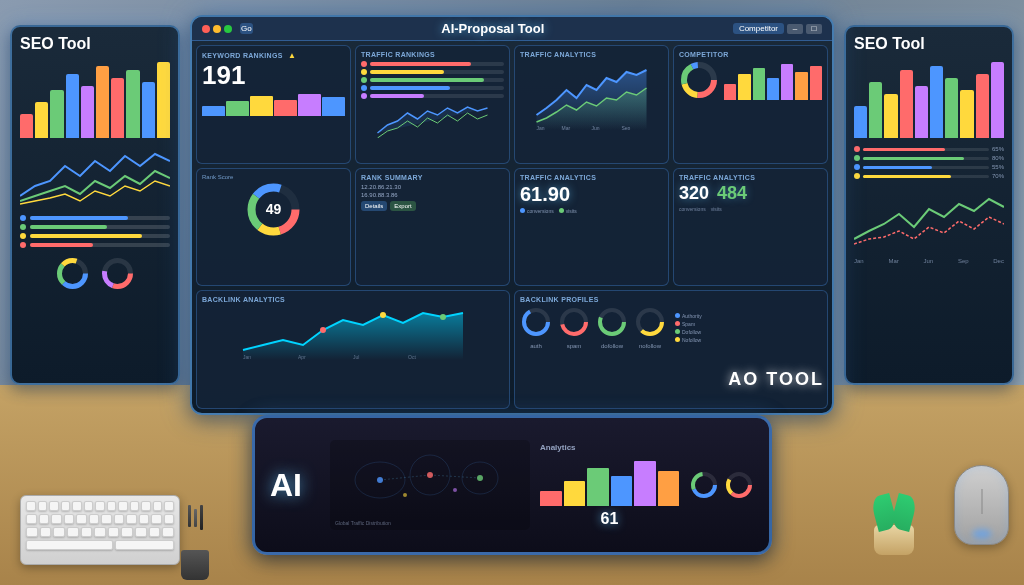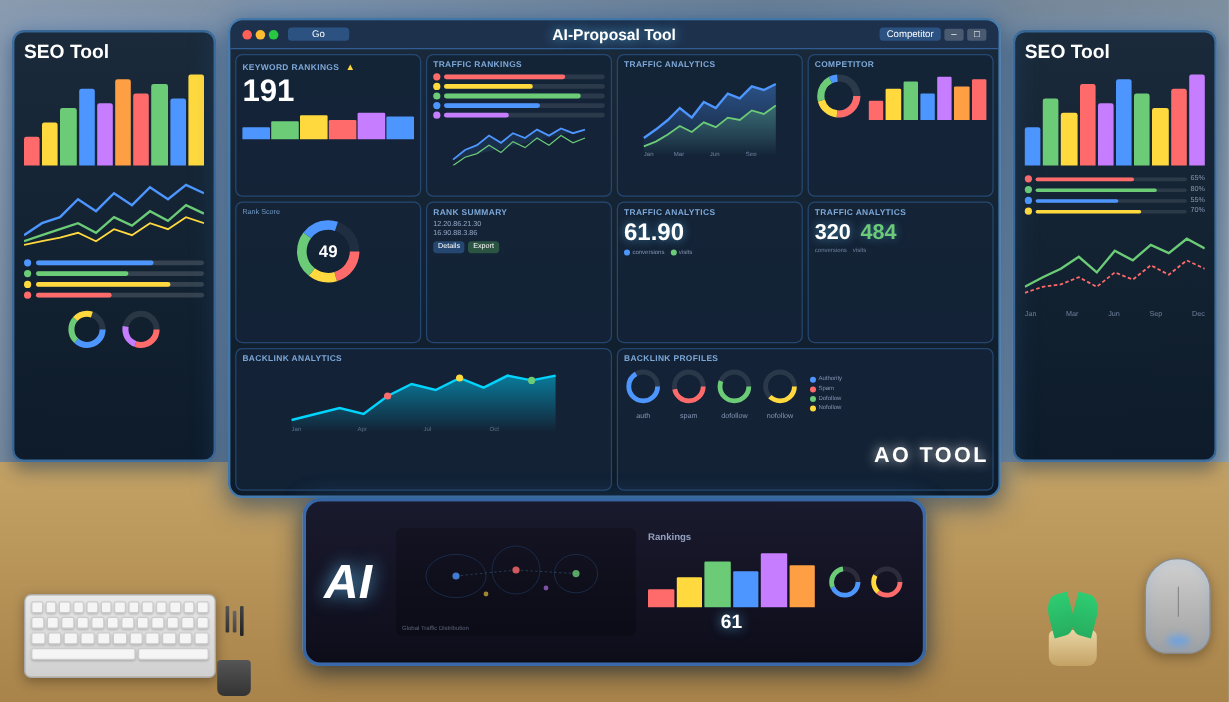--- a/index.html
+++ b/index.html
@@ -139,24 +139,23 @@
     .tablet-content {
       width: 100%;
       height: 100%;
       display: flex;
       align-items: center;
       gap: 10px;
       padding: 8px 15px;
     }
 
     .tablet-logo {
-      font-size: 40px;
+      font-size: 32px;
       font-weight: 900;
       color: #fff;
-      font-style: italic;
       text-shadow: 0 0 15px rgba(100, 200, 255, 0.8);
       min-width: 50px;
     }
 
     
     .keyboard {
       position: absolute;
       bottom: 20px;
       left: 20px;
       width: 160px;
@@ -431,21 +430,21 @@
   </div>
 </div>
 
 <div class="main-screen">
 
   <div class="screen-header">
     <div style="display:flex;gap:3px;align-items:center;">
       <div class="header-dot" style="background:#ff5f57;"></div>
       <div class="header-dot" style="background:#febc2e;"></div>
       <div class="header-dot" style="background:#28c840;"></div>
-      <div style="background:rgba(80,160,255,0.3);color:#fff;font-size:8px;padding:1px 20px;border-radius:3px;margin-left:5px;">Go</div>
+      <div style="background:rgba(80,160,255,0.3);color:#fff;font-size:8px;padding:1px 1px;border-radius:3px;margin-left:5px;">Go</div>
     </div>
     <div class="screen-header-title">AI-Proposal Tool</div>
     <div style="display:flex;gap:3px;align-items:center;">
       <div style="background:rgba(80,160,255,0.3);color:#fff;font-size:8px;padding:1px 6px;border-radius:3px;">Competitor</div>
       <div style="width:16px;height:10px;background:rgba(255,255,255,0.2);border-radius:2px;display:flex;align-items:center;justify-content:center;font-size:8px;color:#fff;">–</div>
       <div style="width:16px;height:10px;background:rgba(255,255,255,0.2);border-radius:2px;display:flex;align-items:center;justify-content:center;font-size:8px;color:#fff;">□</div>
     </div>
   </div>
 
   <div class="dashboard-grid">
@@ -714,21 +713,21 @@
 
       <circle cx="50" cy="40" r="3" fill="#4d96ff" opacity="0.8"></circle>
       <circle cx="100" cy="35" r="3" fill="#ff6b6b" opacity="0.8"></circle>
       <circle cx="150" cy="38" r="3" fill="#6bcb77" opacity="0.8"></circle>
       <circle cx="75" cy="55" r="2" fill="#ffd93d" opacity="0.6"></circle>
       <circle cx="125" cy="50" r="2" fill="#c77dff" opacity="0.6"></circle>
       <text x="5" y="85" fill="rgba(200,220,255,0.4)" font-size="5">Global Traffic Distribution</text>
     </svg>
 
     <div style="display:flex;flex-direction:column;gap:4px;flex:1;">
-      <div style="font-size:8px;color:rgba(200,220,255,0.7);font-weight:bold;">Rankings</div>
+      <div style="font-size:8px;color:rgba(200,220,255,0.7);font-weight:bold;">Analytics</div>
       <div style="display:flex;align-items:flex-end;gap:2px;height:50px;">
         <div style="flex:1;height:30%;background:#ff6b6b;border-radius:1px 1px 0 0;"></div>
         <div style="flex:1;height:50%;background:#ffd93d;border-radius:1px 1px 0 0;"></div>
         <div style="flex:1;height:75%;background:#6bcb77;border-radius:1px 1px 0 0;"></div>
         <div style="flex:1;height:60%;background:#4d96ff;border-radius:1px 1px 0 0;"></div>
         <div style="flex:1;height:90%;background:#c77dff;border-radius:1px 1px 0 0;"></div>
         <div style="flex:1;height:70%;background:#ff9f43;border-radius:1px 1px 0 0;"></div>
       </div>
       <div style="font-size:16px;font-weight:900;color:#fff;text-align:center;text-shadow:0 0 10px rgba(100,200,255,0.8);">61</div>
     </div>

